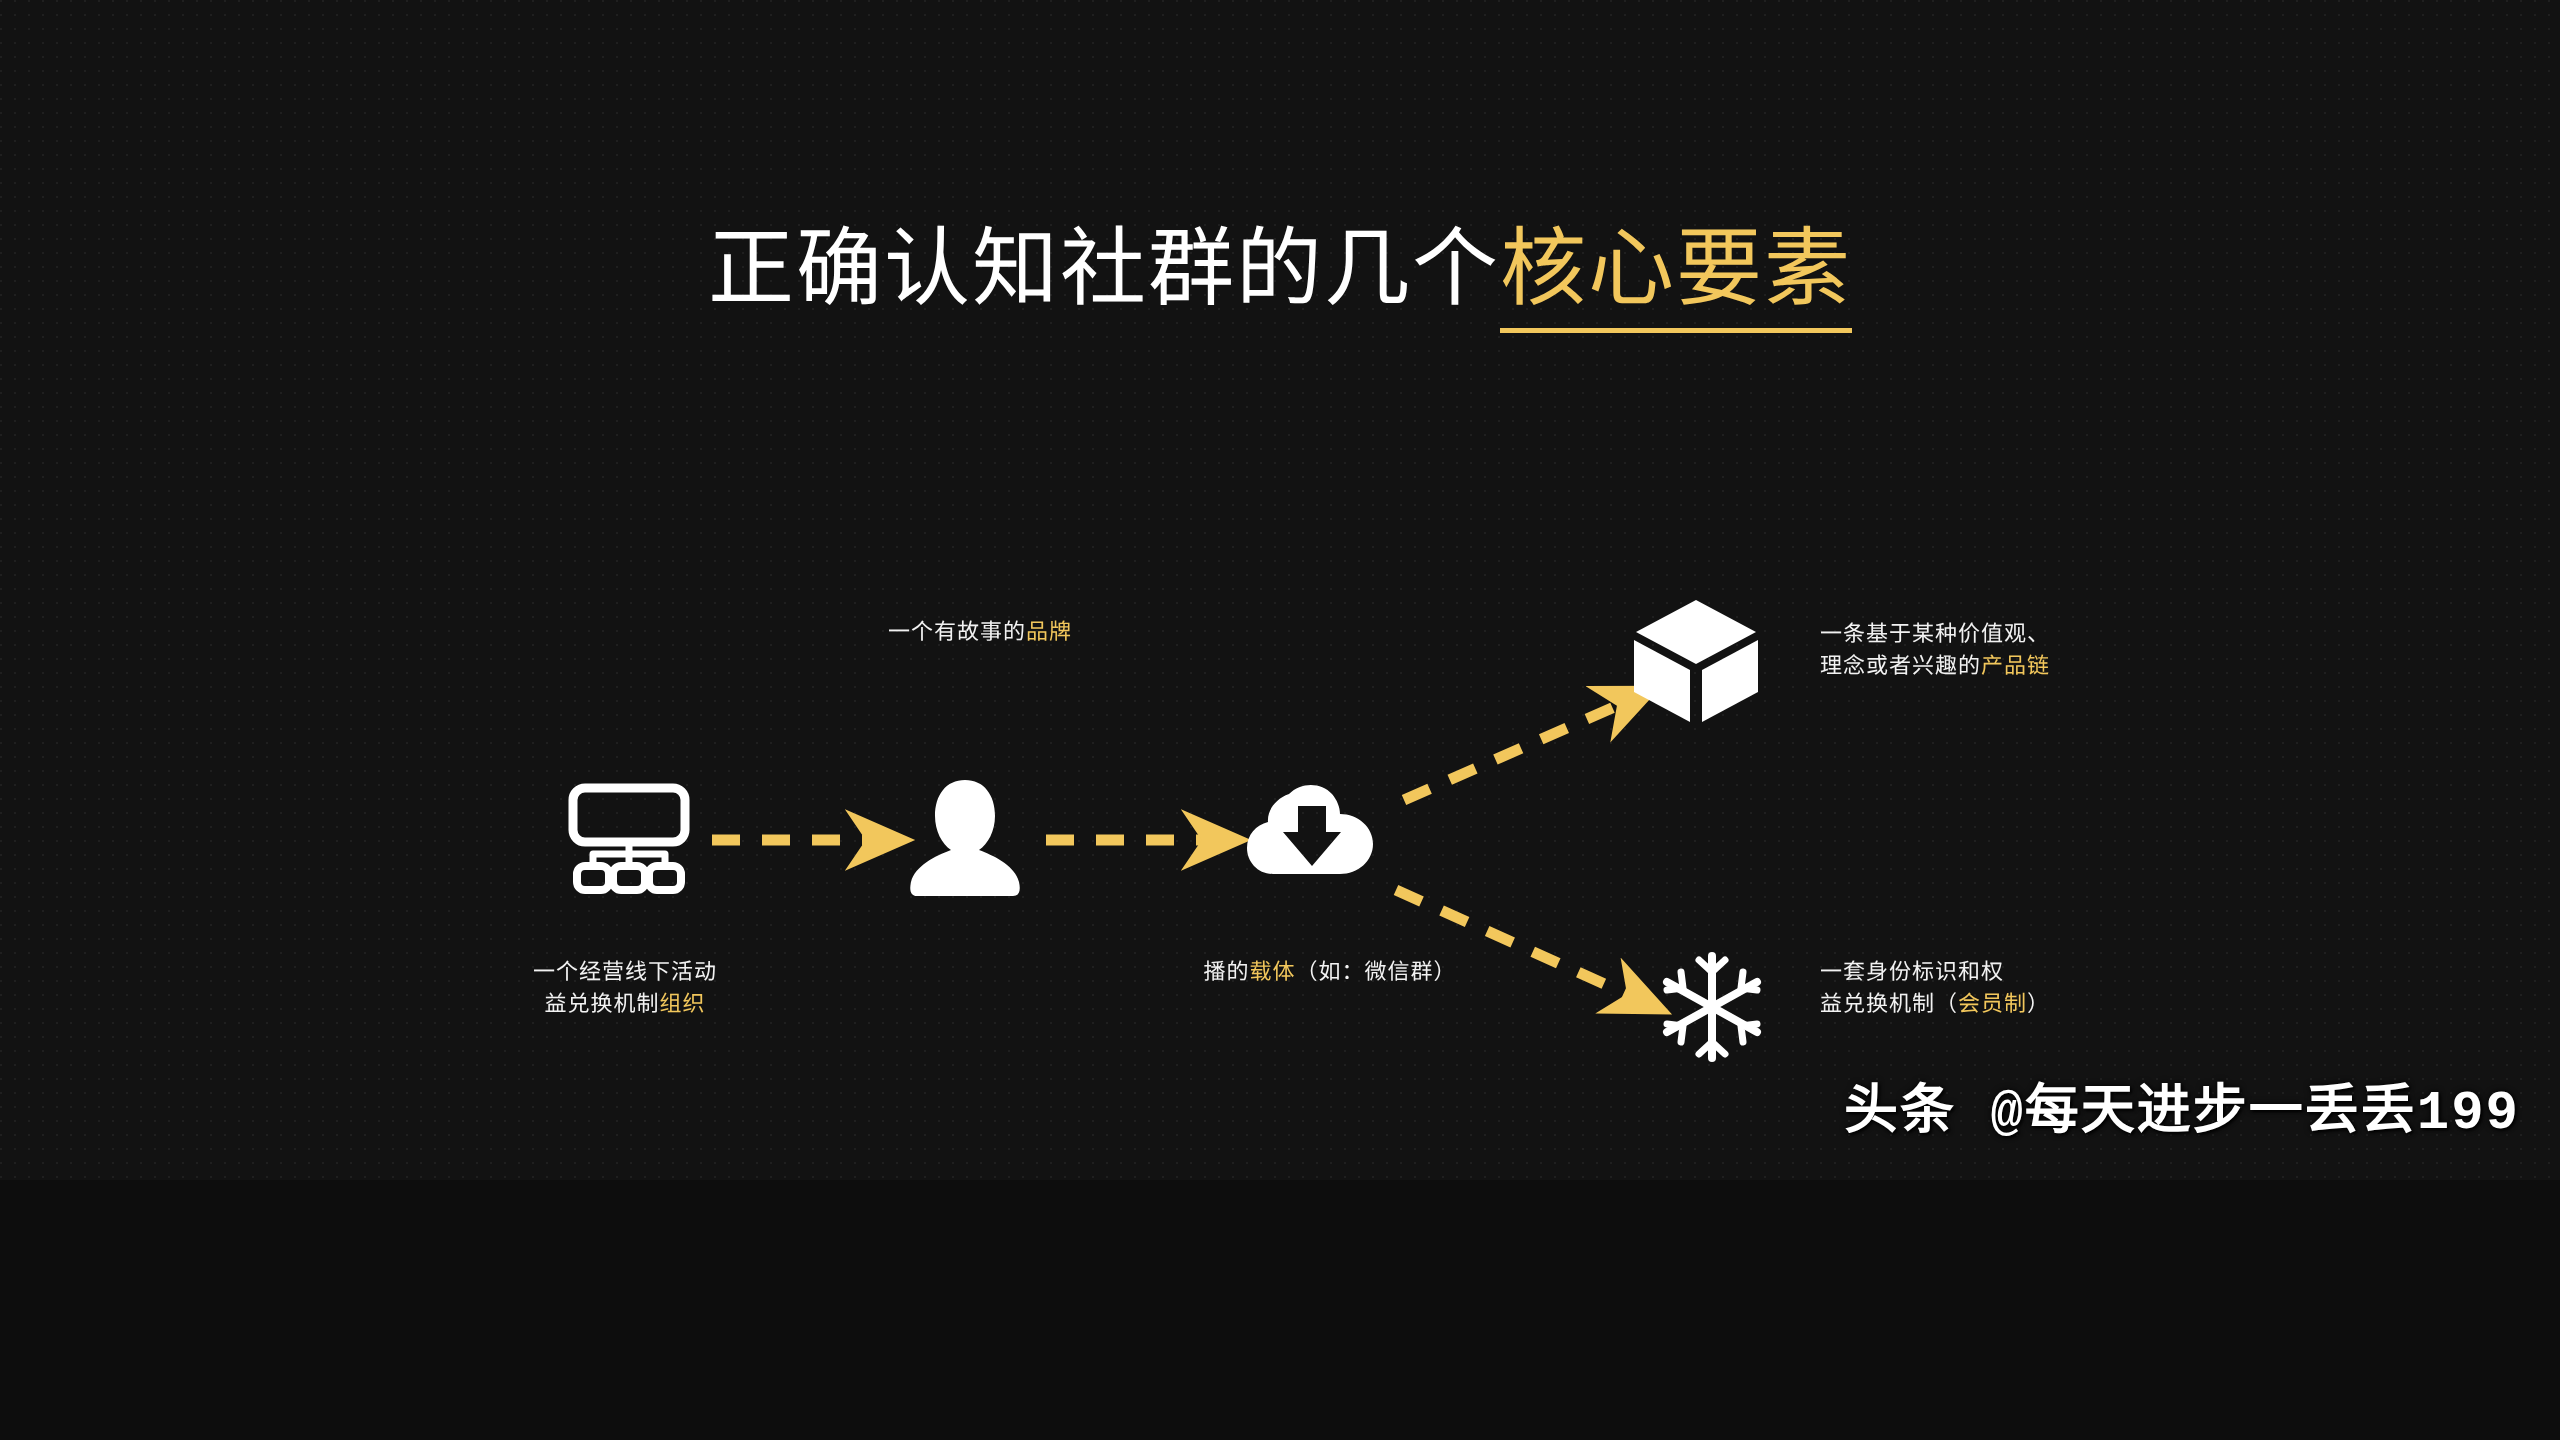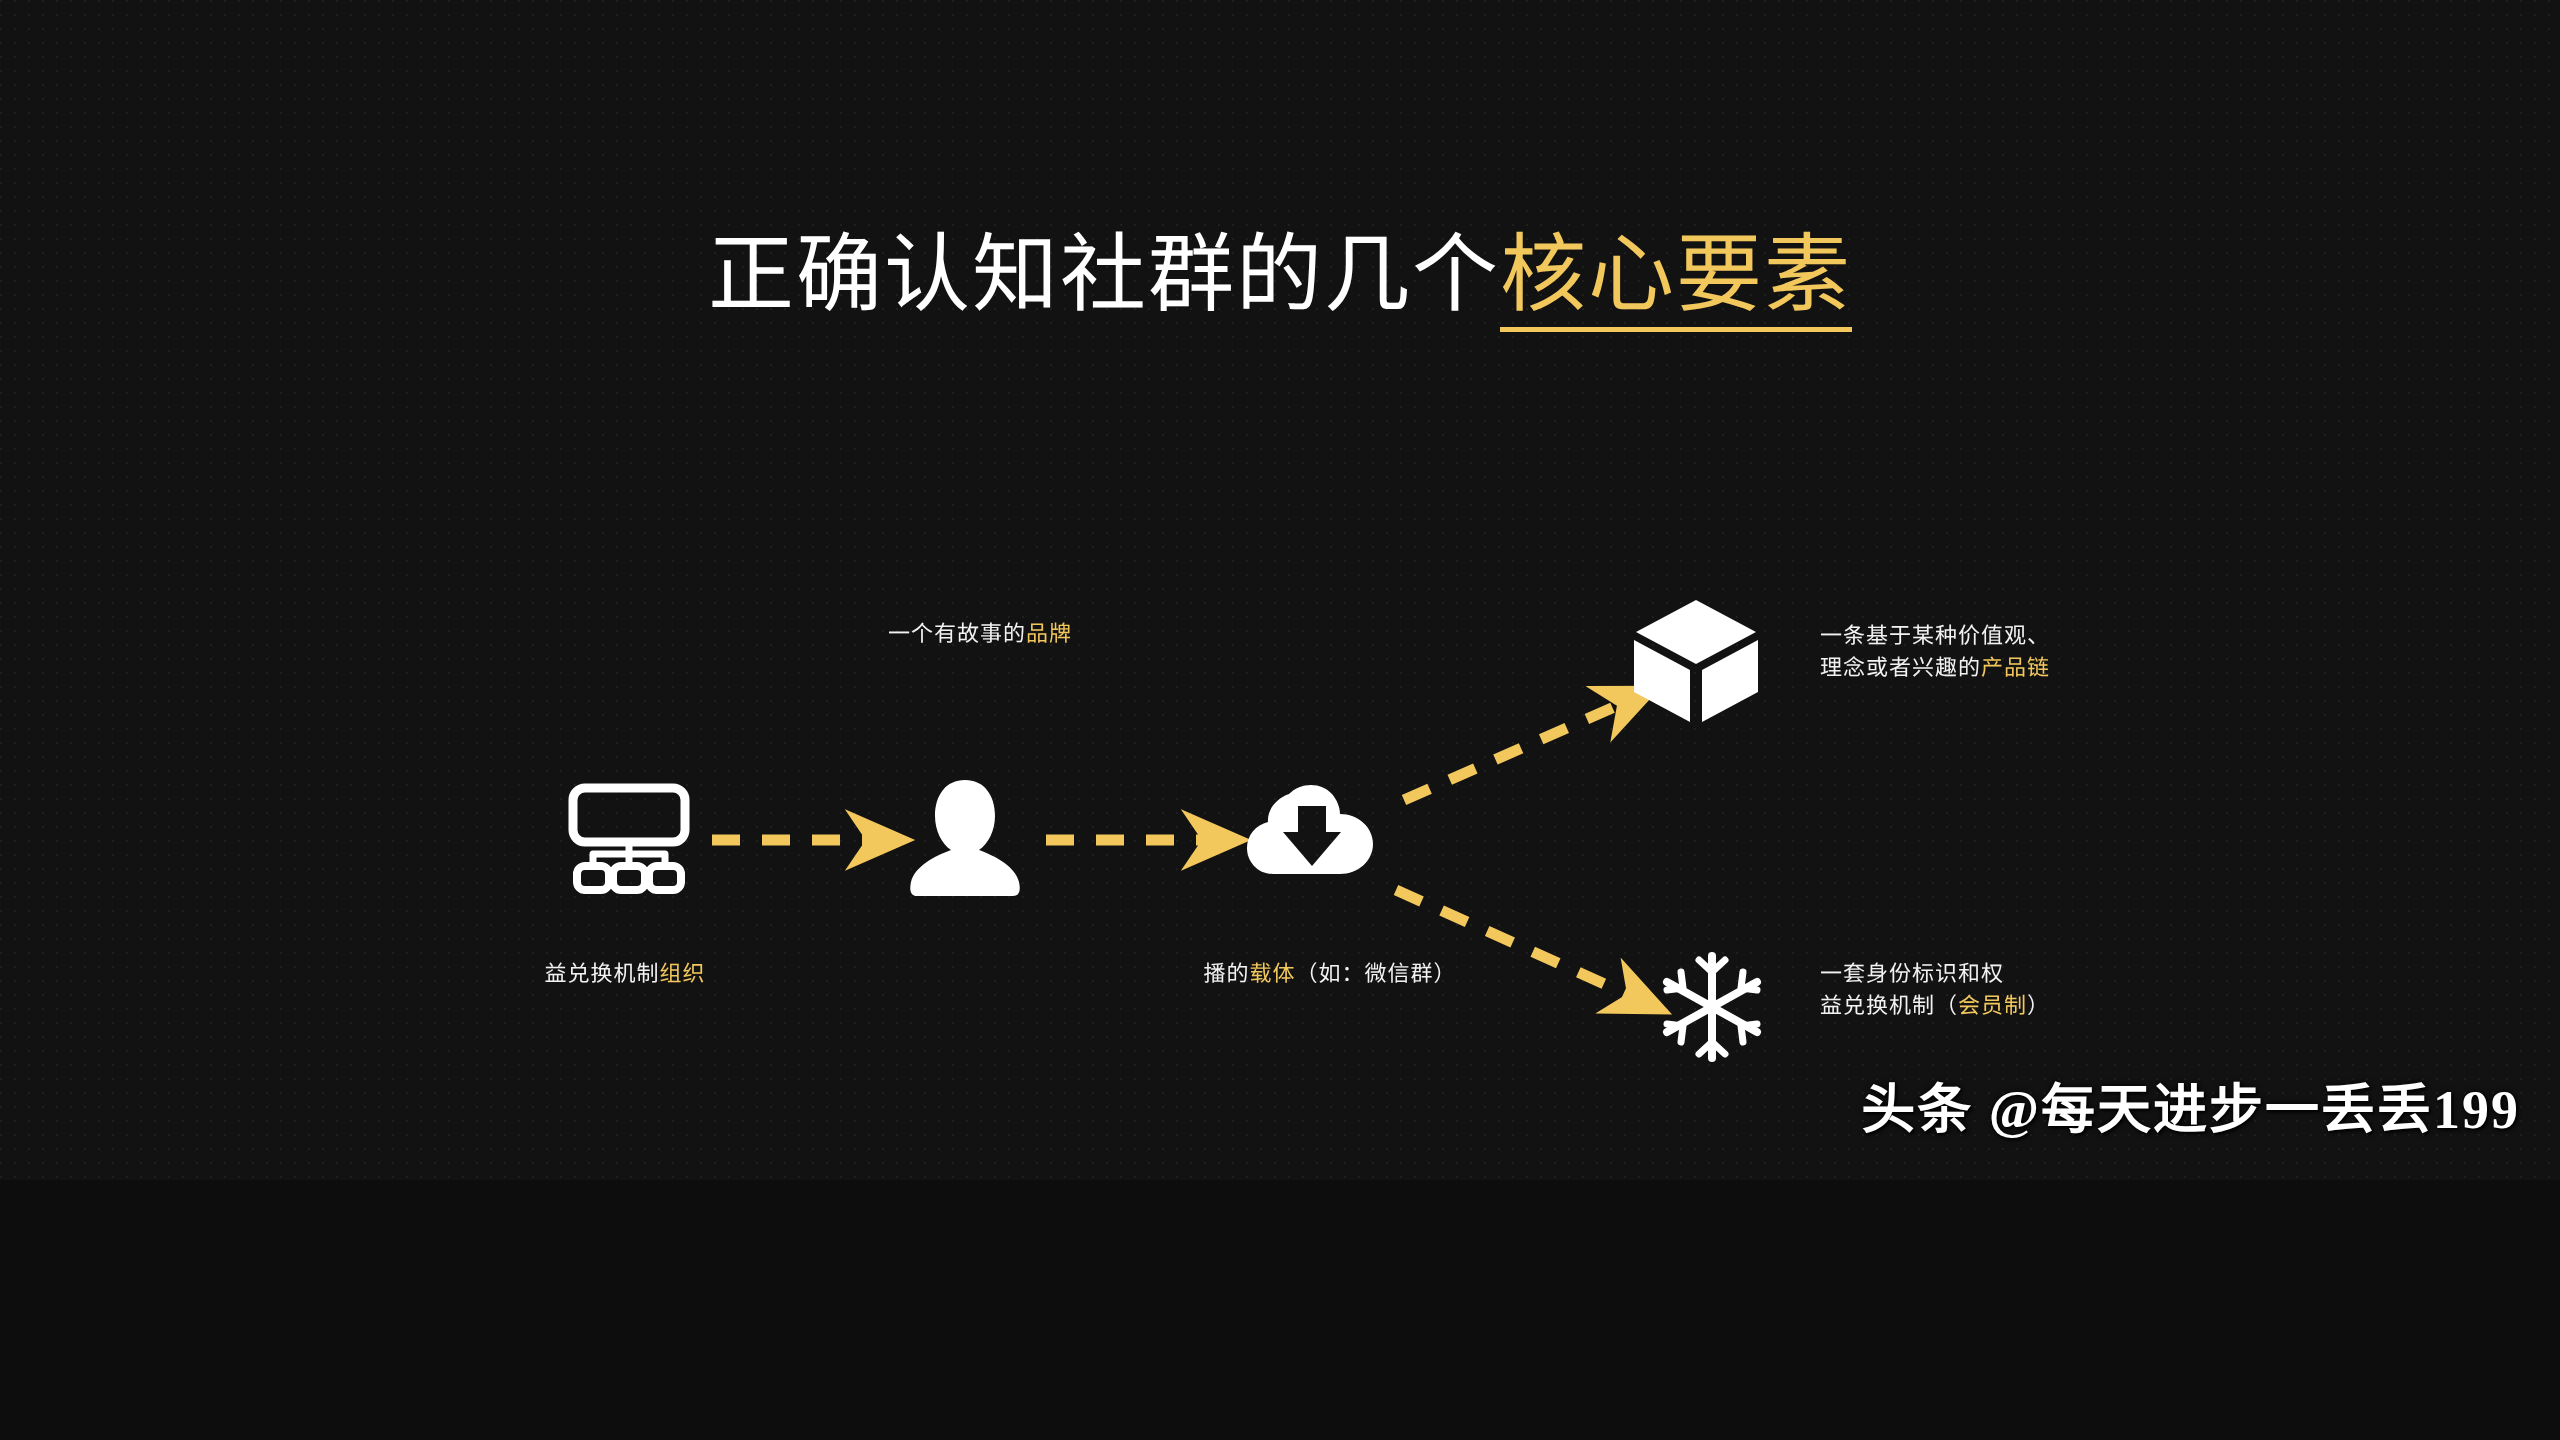--- a/index.html
+++ b/index.html
@@ -10,21 +10,21 @@
   }
   .stage {
     position: relative;
     width: 2560px;
     height: 1180px;
     overflow: hidden;
     background-color: #121212;
     background-image:
       radial-gradient(circle at 1px 1px, rgba(255,255,255,0.055) 1px, transparent 1.4px);
     background-size: 14px 14px;
-    font-family: Liberation Serif, serif;
+    font-family: Liberation Mono, monospace;
     color: #ffffff;
     -webkit-font-smoothing: antialiased;
   }
 
   
   .title {
     position: absolute;
     left: 0;
     top: 228px;
     width: 100%;
@@ -186,20 +186,21 @@
         <path d="M86 38 L102 40 M86 38 L88 22"></path>
       </g>
     </svg>
   </div>
 
   <div class="label lbl-brand">
     <span class="row"><span>一个有故事的</span><span class="accent">品牌</span></span>
   </div>
 
   <div class="label lbl-org">
+    <span class="row">一个经营线下活动</span>
     <span class="row"><span>益兑换机制</span><span class="accent">组织</span></span>
   </div>
 
   <div class="label lbl-carrier">
     <span class="row"><span>播的</span><span class="accent">载体</span><span>（如：微信群）</span></span>
   </div>
 
   <div class="label lbl-product">
     <span class="row">一条基于某种价值观、</span>
     <span class="row"><span>理念或者兴趣的</span><span class="accent">产品链</span></span>

